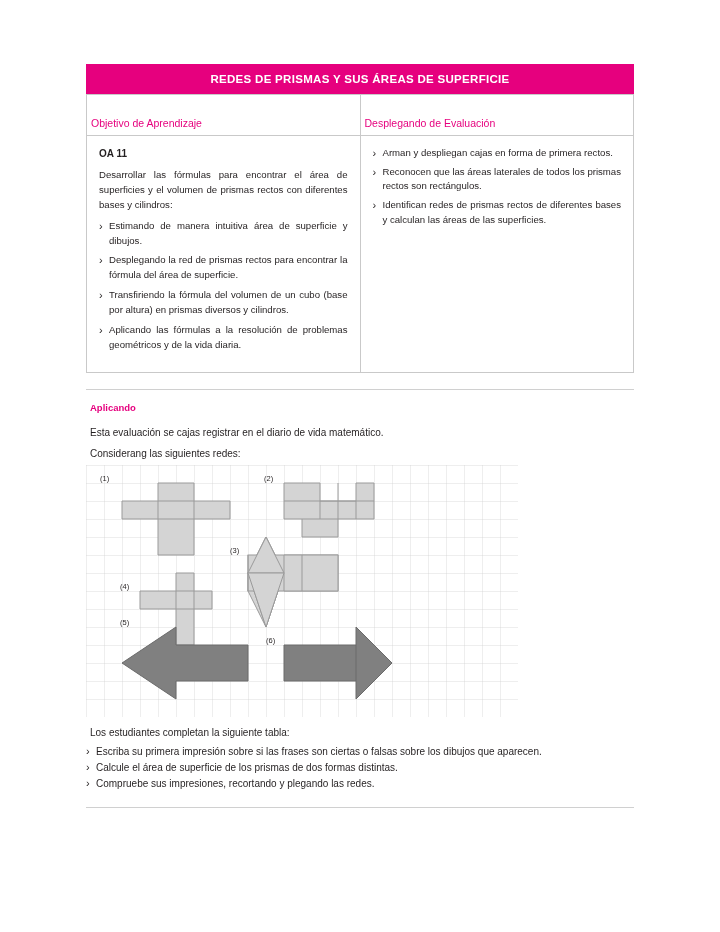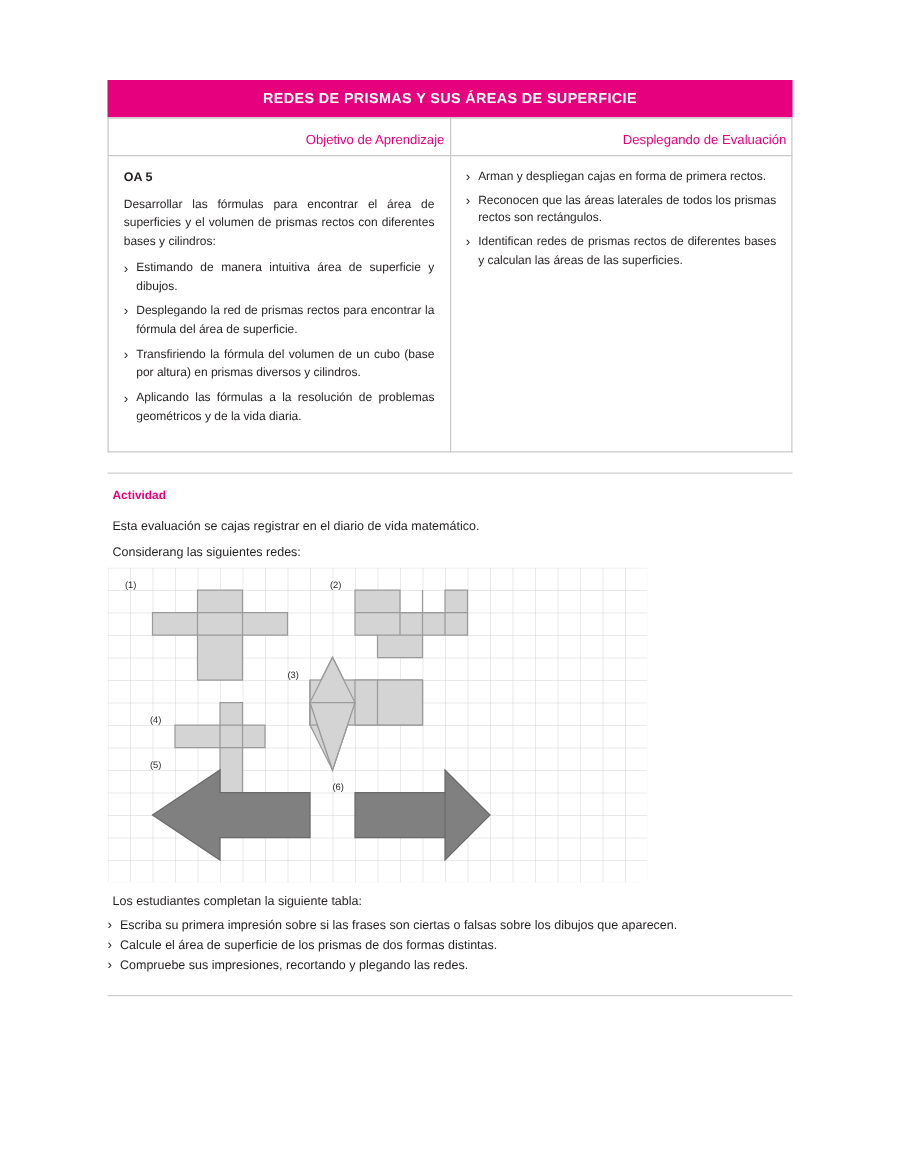--- a/index.html
+++ b/index.html
@@ -42,25 +42,25 @@
   .oa-table {
     width: 100%;
     border-collapse: collapse;
     table-layout: fixed;
   }
   .oa-table td, .oa-table th {
     border: 1px solid #c9c9c9;
     vertical-align: top;
   }
   .oa-head {
-    text-align: right;
+    text-align: left;
     color: #e6007e;
     font-size: 10.5px;
     font-weight: normal;
-    padding: 11px 4px 6px 4px;
+    padding: 22px 4px 6px 4px;
     background: #ffffff;
   }
   .oa-cell {
     padding: 10px 12px 14px 12px;
     font-size: 9.6px;
     line-height: 1.55;
     text-align: justify;
   }
   .oa-code {
     font-weight: bold;
@@ -141,21 +141,21 @@
     <div class="banner">REDES DE PRISMAS Y SUS ÁREAS DE SUPERFICIE</div>
 
     <table class="oa-table">
       <tbody>
           <tr>
         <th class="oa-head" style="width:50%;">Objetivo de Aprendizaje</th>
         <th class="oa-head" style="width:50%;">Desplegando de Evaluación</th>
       </tr>
       <tr>
         <td class="oa-cell">
-          <div class="oa-code">OA 5</div>
+          <div class="oa-code">OA 11</div>
           <div class="oa-intro">Desarrollar las fórmulas para encontrar el área de superficies y el volumen de prismas rectos con diferentes bases y cilindros:</div>
           <ul class="bullets">
             <li>Estimando de manera intuitiva área de superficie y dibujos.</li>
             <li>Desplegando la red de prismas rectos para encontrar la fórmula del área de superficie.</li>
             <li>Transfiriendo la fórmula del volumen de un cubo (base por altura) en prismas diversos y cilindros.</li>
             <li>Aplicando las fórmulas a la resolución de problemas geométricos y de la vida diaria.</li>
           </ul>
         </td>
         <td class="oa-cell ind-cell">
           <ul class="bullets">
@@ -163,21 +163,21 @@
             <li>Reconocen que las áreas laterales de todos los prismas rectos son rectángulos.</li>
             <li>Identifican redes de prismas rectos de diferentes bases y calculan las áreas de las superficies.</li>
           </ul>
         </td>
       </tr>
     </tbody>
       </table>
 
     <div class="rule"></div>
 
-    <div class="act-title">Actividad</div>
+    <div class="act-title">Aplicando</div>
     <div class="act-line">Esta evaluación se cajas registrar en el diario de vida matemático.</div>
     <div class="act-line2">Considerang las siguientes redes:</div>
 
     <div class="grid-wrap">
       <svg width="432" height="252" viewBox="0 0 432 252" xmlns="http://www.w3.org/2000/svg">
         <defs>
           <pattern id="gridpat" width="18" height="18" patternUnits="userSpaceOnUse">
             <path d="M 18 0 L 0 0 0 18" fill="none" stroke="#cfcfcf" stroke-width="0.7"></path>
           </pattern>
         </defs>

